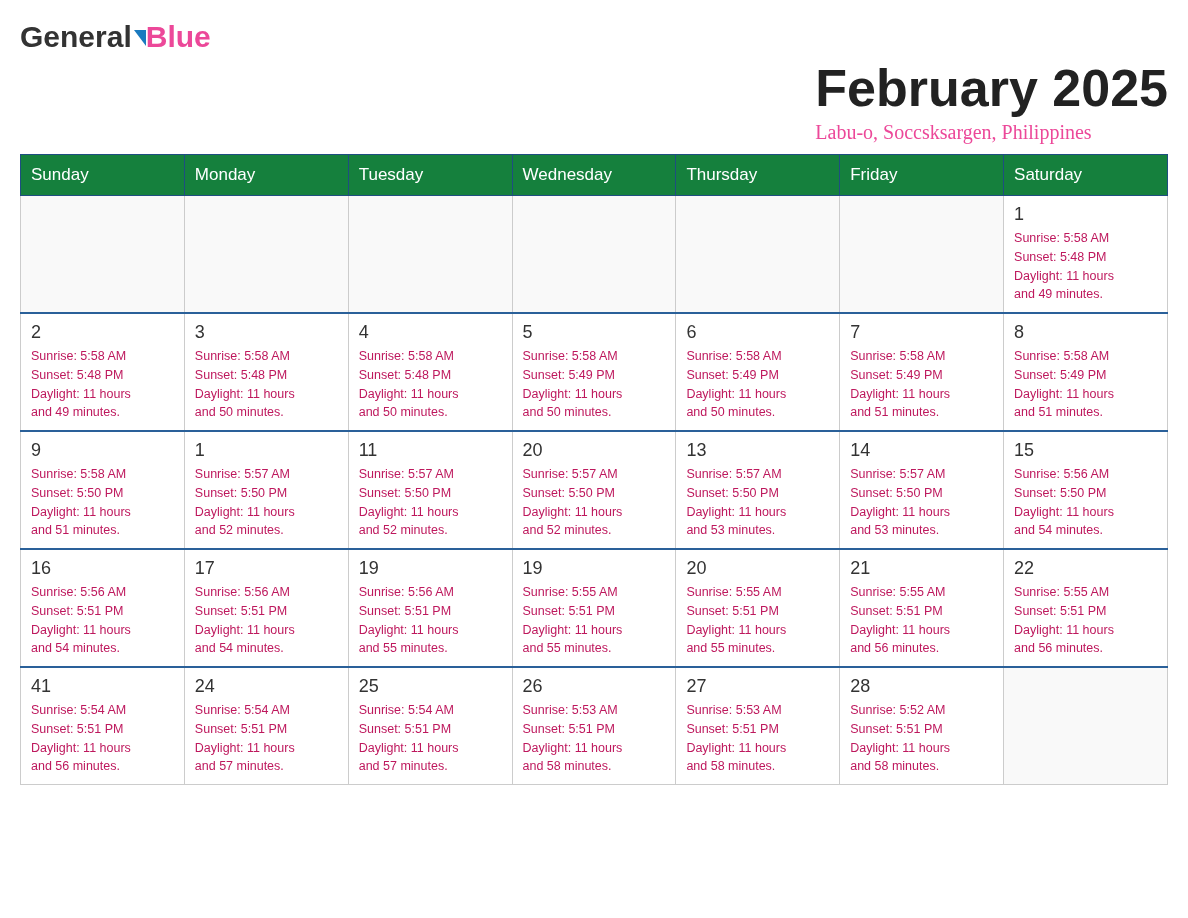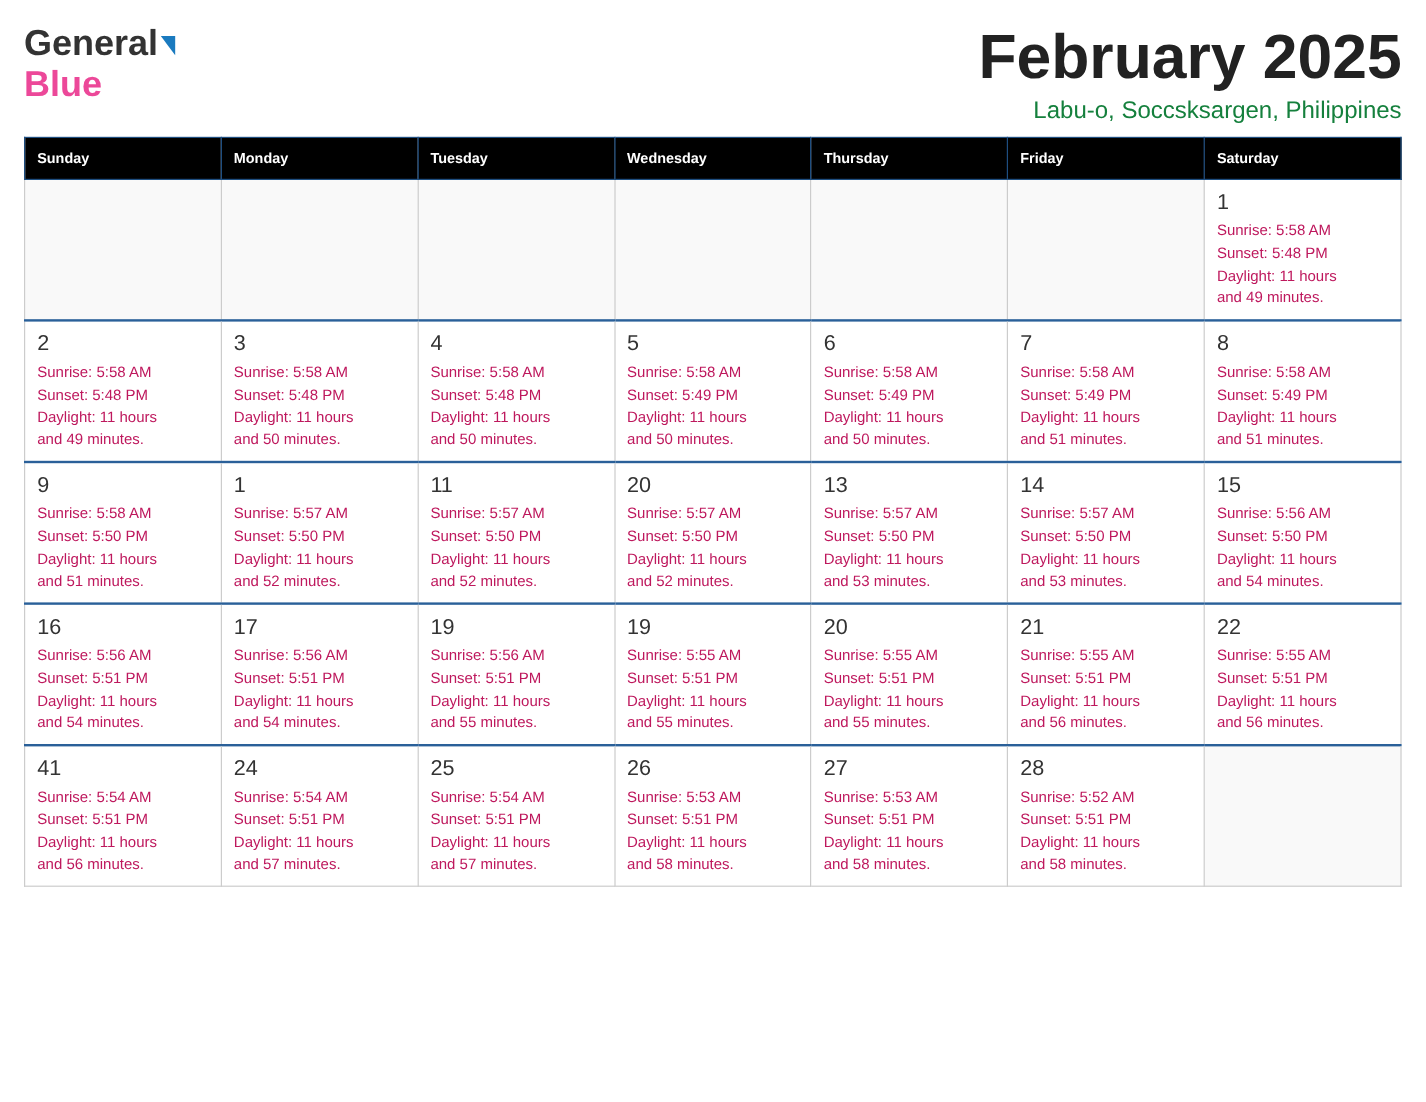--- a/index.html
+++ b/index.html
@@ -11,47 +11,48 @@
       min-height: 918px;
     }
     .header-section {
       display: flex;
       justify-content: space-between;
       align-items: flex-start;
       margin-bottom: 10px;
     }
     .logo {
       display: flex;
-      flex-direction: column;
+      flex-direction: row;
       align-items: flex-start;
     }
     .title-section {
-      text-align: right;
+      margin-top: 40px;
     }
     .month-title {
       font-size: 52px;
       font-weight: bold;
       color: #222;
       line-height: 1.1;
     }
     .location-title {
       font-size: 20px;
-      color: #15803d;
+      color: #ec4899;
       margin-top: 4px;
+      font-family: Liberation Serif, serif;
     }
     .calendar-table {
       width: 100%;
       border-collapse: collapse;
       border: 1px solid #bbb;
     }
     .calendar-table th {
-      background-color: #000000;
+      background-color: #15803d;
       color: #fff;
-      font-size: 12px;
-      font-weight: bold;
+      font-size: 17px;
+      font-weight: normal;
       padding: 10px 10px;
       text-align: left;
       border: 1px solid #1e4e80;
     }
     .calendar-table td {
       vertical-align: top;
       padding: 8px 10px;
       border: 1px solid #ccc;
       width: calc(100% / 7);
       min-height: 100px;

